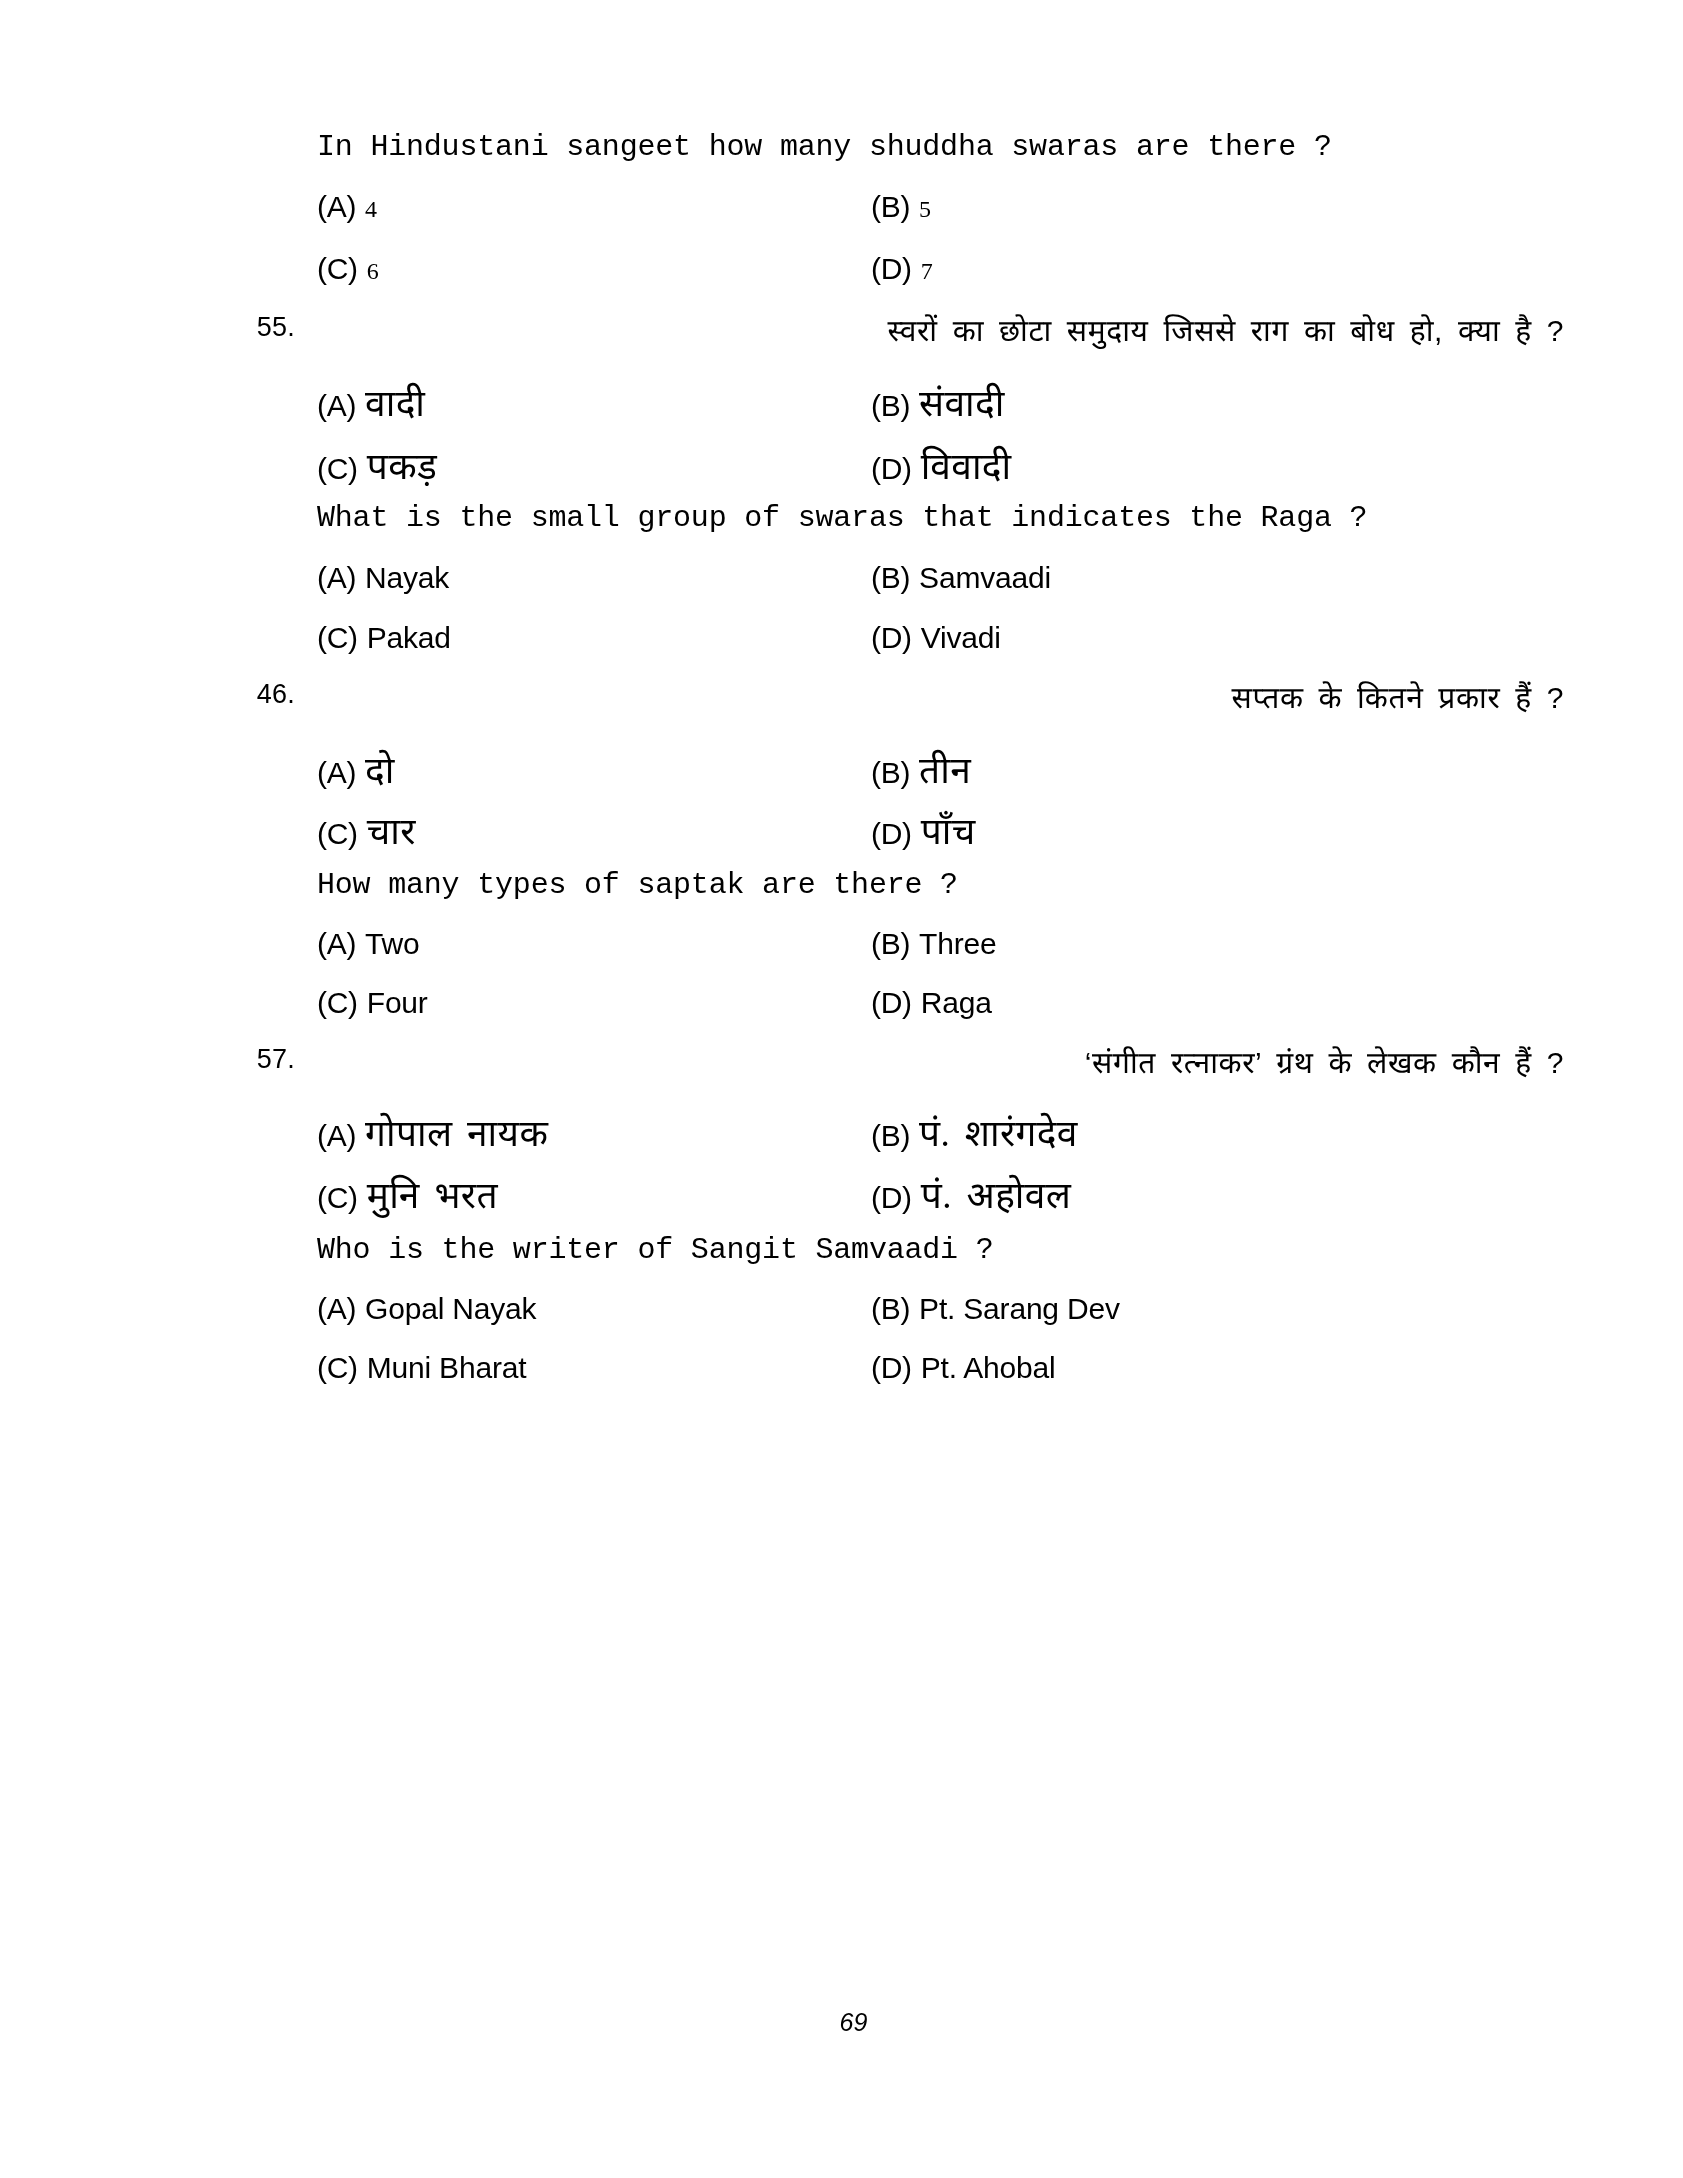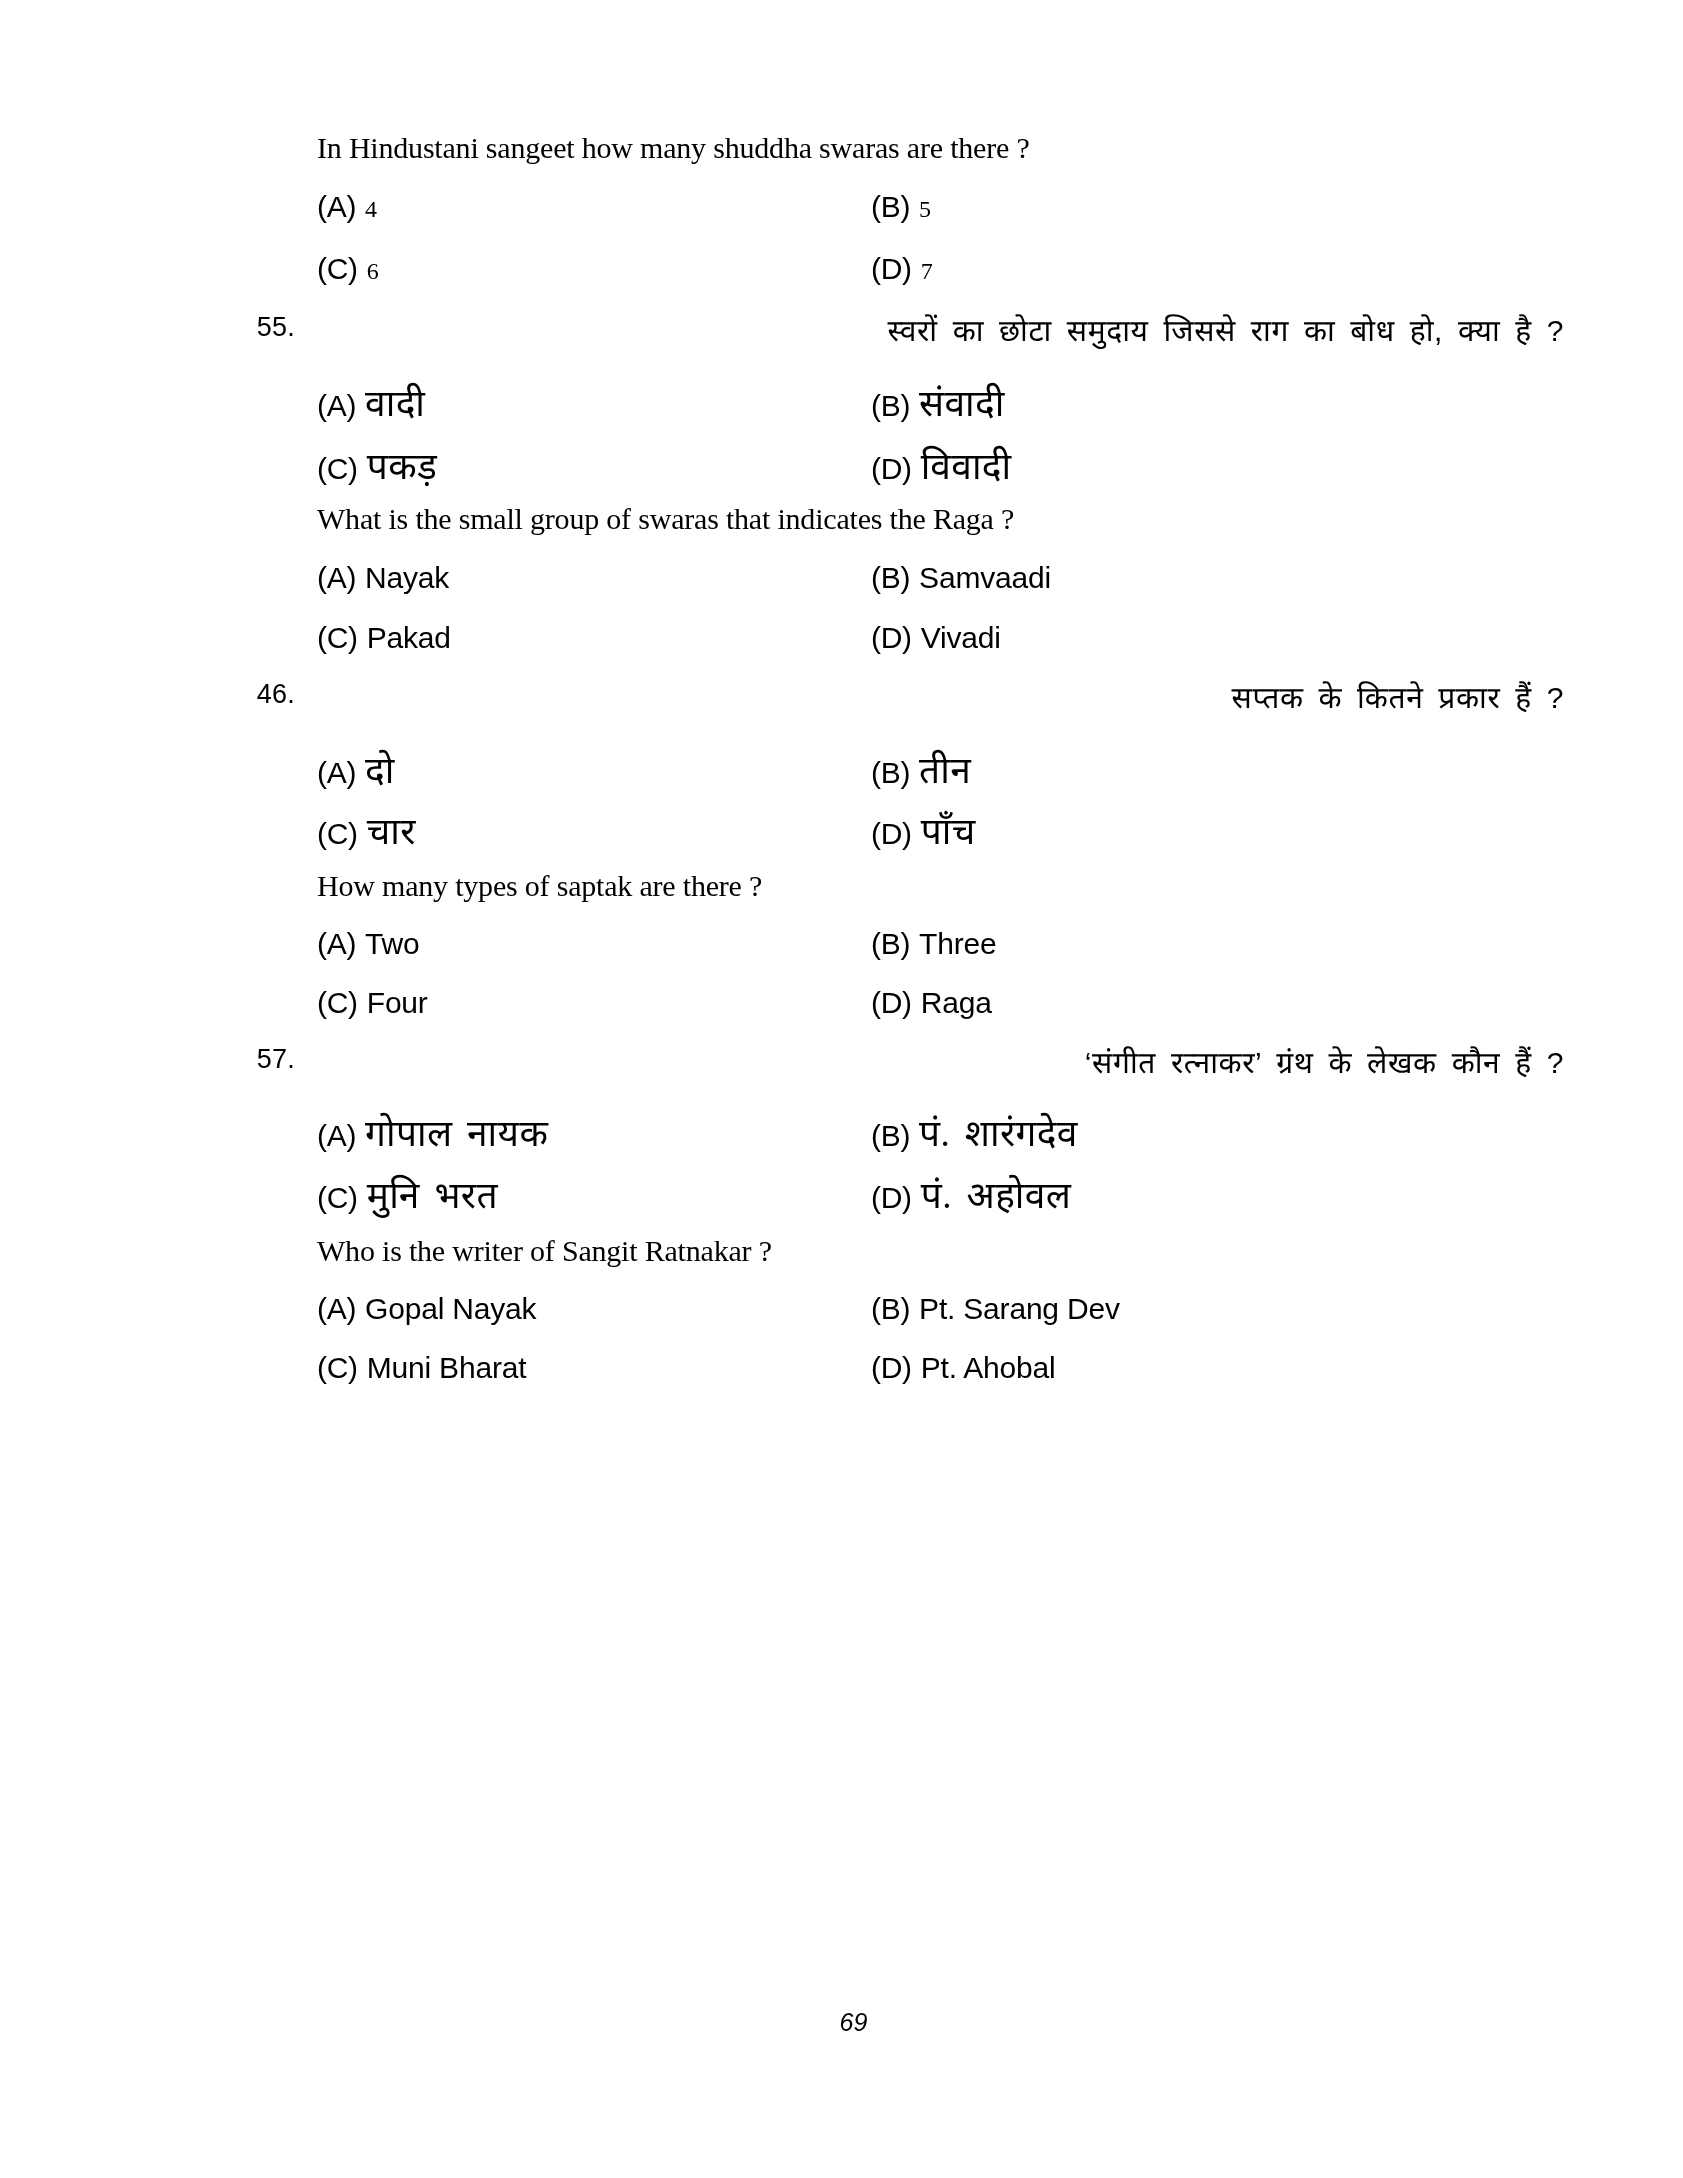--- a/index.html
+++ b/index.html
@@ -46,21 +46,21 @@
     line-height: 1.25;
   }
   .qtext.hindi {
     font-family: "Liberation Sans", "DejaVu Sans", sans-serif;
     font-size: 30px;
     letter-spacing: 0.6px;
     word-spacing: 6px;
     text-align: right;
   }
   .qtext.eng {
-    font-family: Liberation Serif, serif;
+    font-family: Liberation Mono, monospace;
     font-size: 30px;
     letter-spacing: -0.2px;
   }
 
   
   .optrow {
     position: absolute;
     left: 0;
     right: 0;
     height: 40px;
@@ -252,21 +252,21 @@
         <div class="opt col-left">
           <span class="tag">(C)</span>
           <span class="val hindi">मुनि भरत</span>
         </div>
         <div class="opt col-right">
           <span class="tag">(D)</span>
           <span class="val hindi">पं. अहोवल</span>
         </div>
       </div>
       <div class="qrow" style="top: 1232px;">
-        <div class="qtext eng">Who is the writer of Sangit Ratnakar ?</div>
+        <div class="qtext eng">Who is the writer of Sangit Samvaadi ?</div>
       </div>
       <div class="optrow" style="top: 1292px;">
         <div class="opt col-left">
           <span class="tag">(A)</span>
           <span class="val">Gopal Nayak</span>
         </div>
         <div class="opt col-right">
           <span class="tag">(B)</span>
           <span class="val">Pt. Sarang Dev</span>
         </div>

